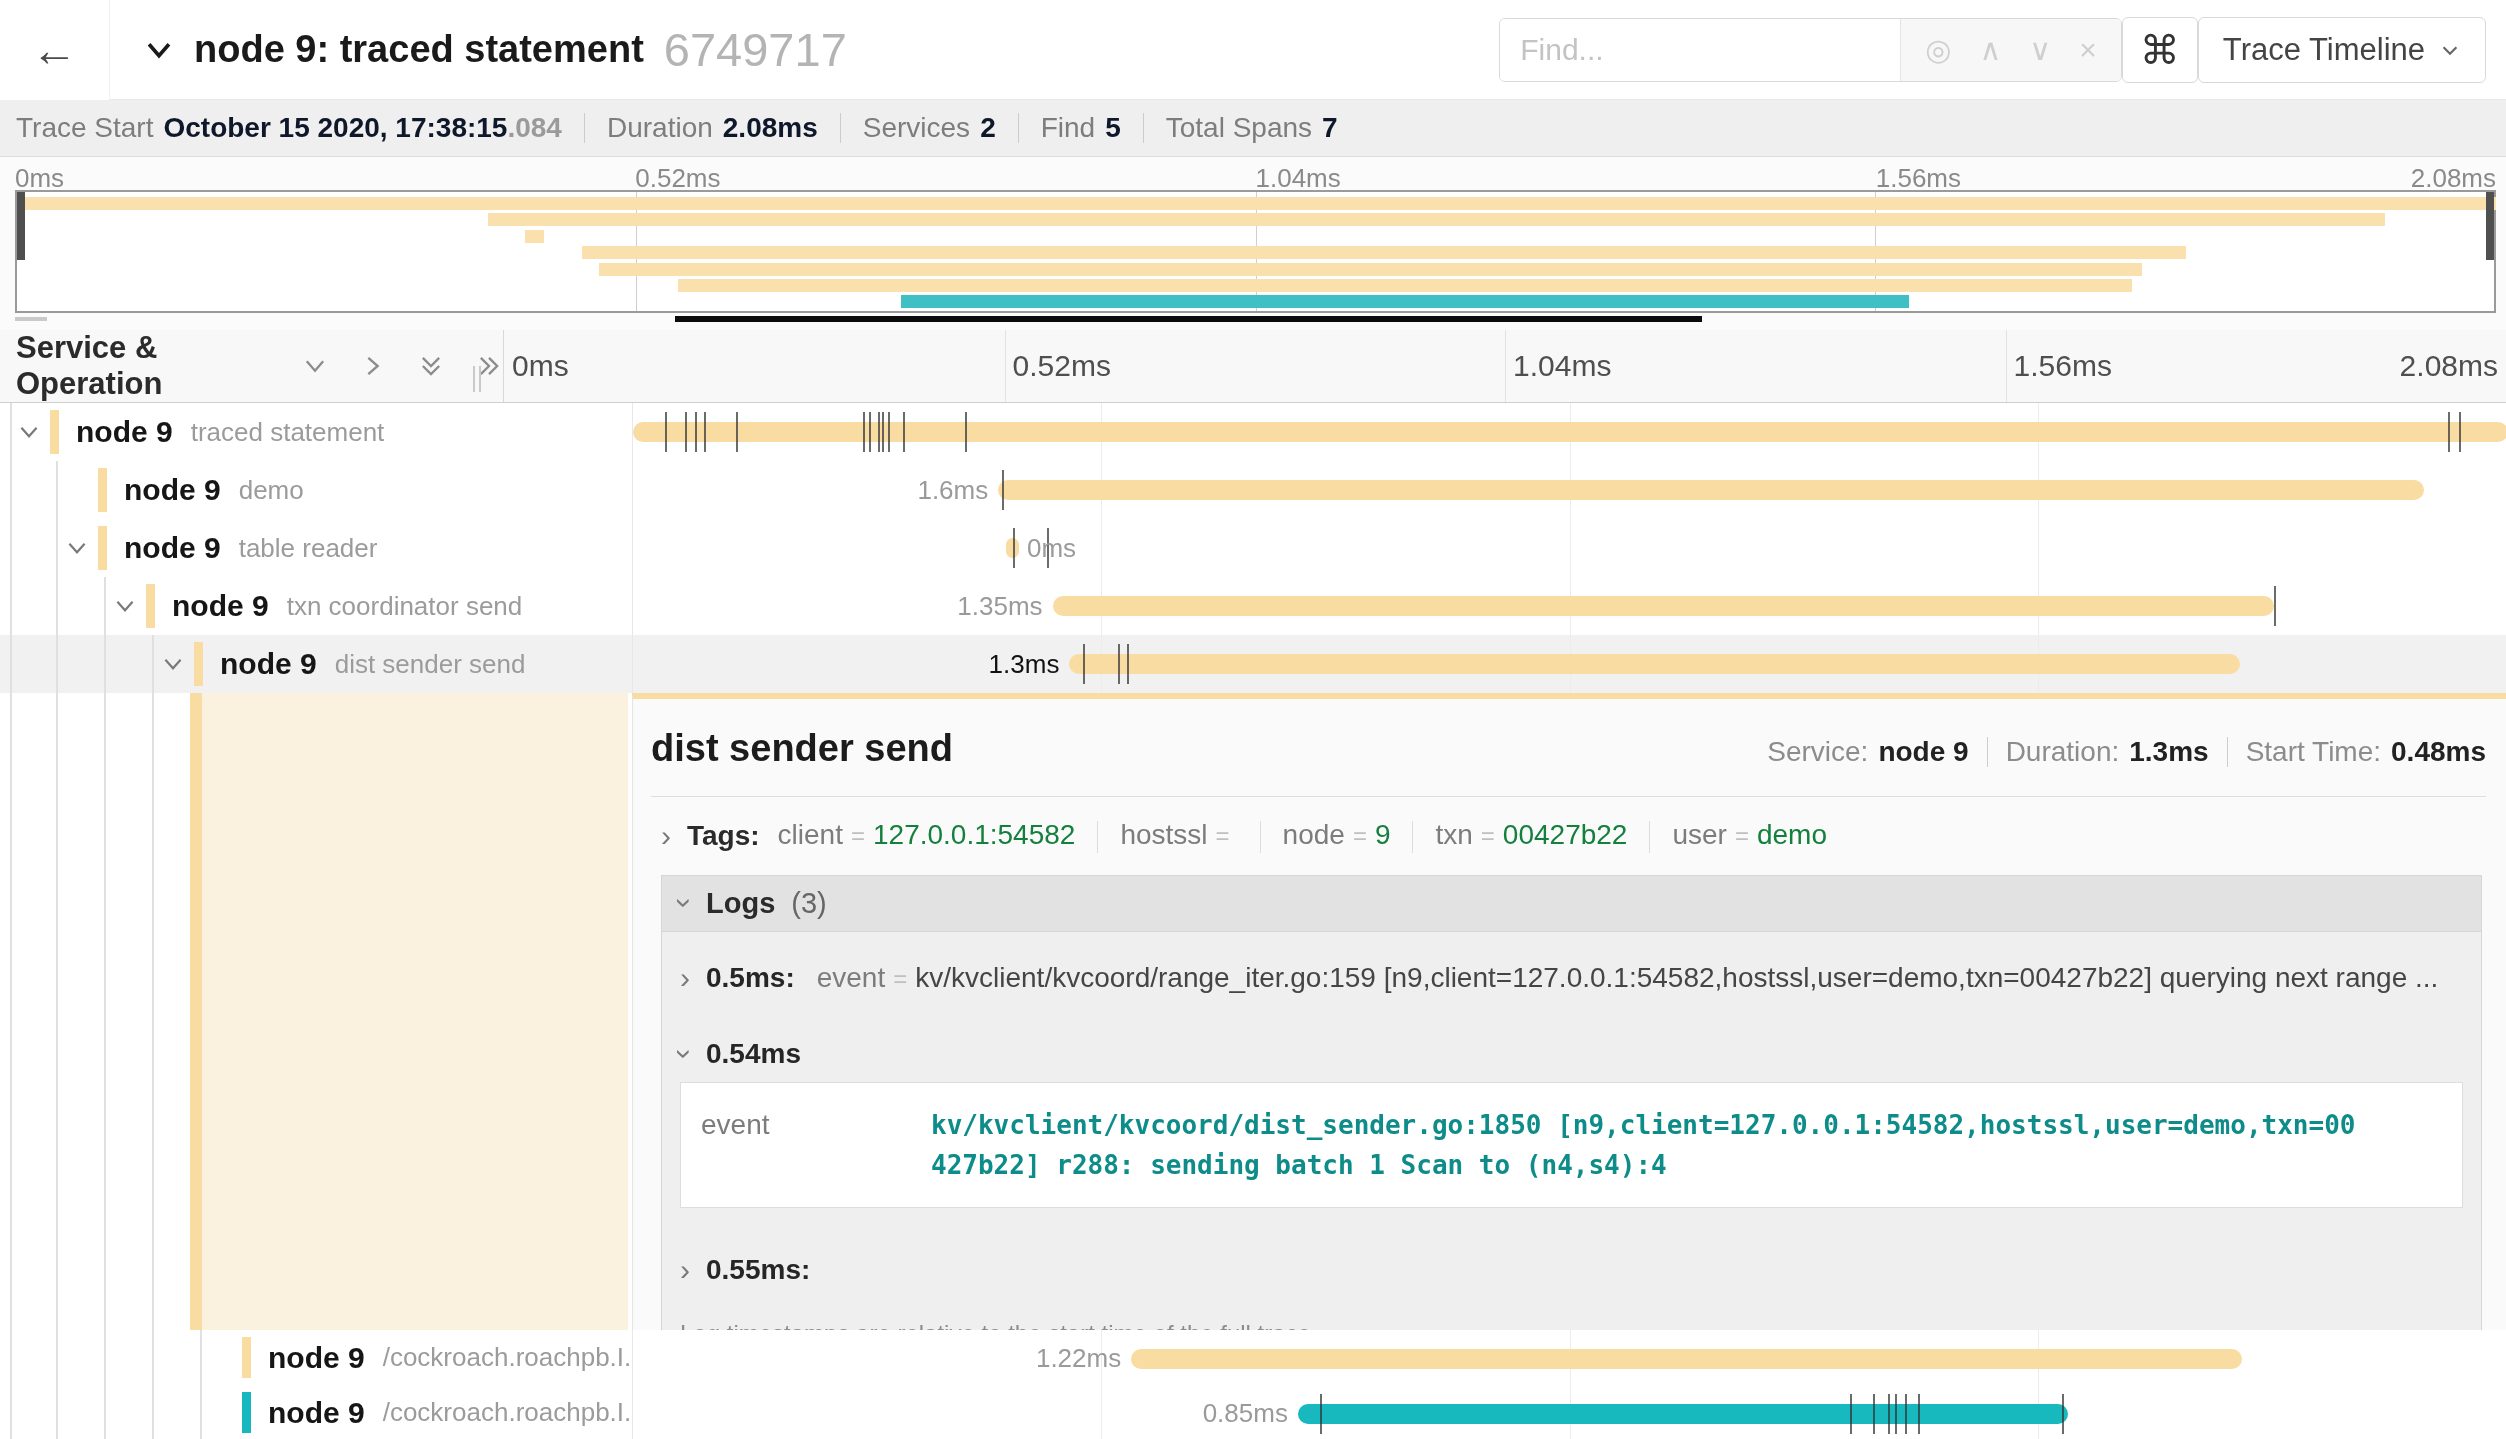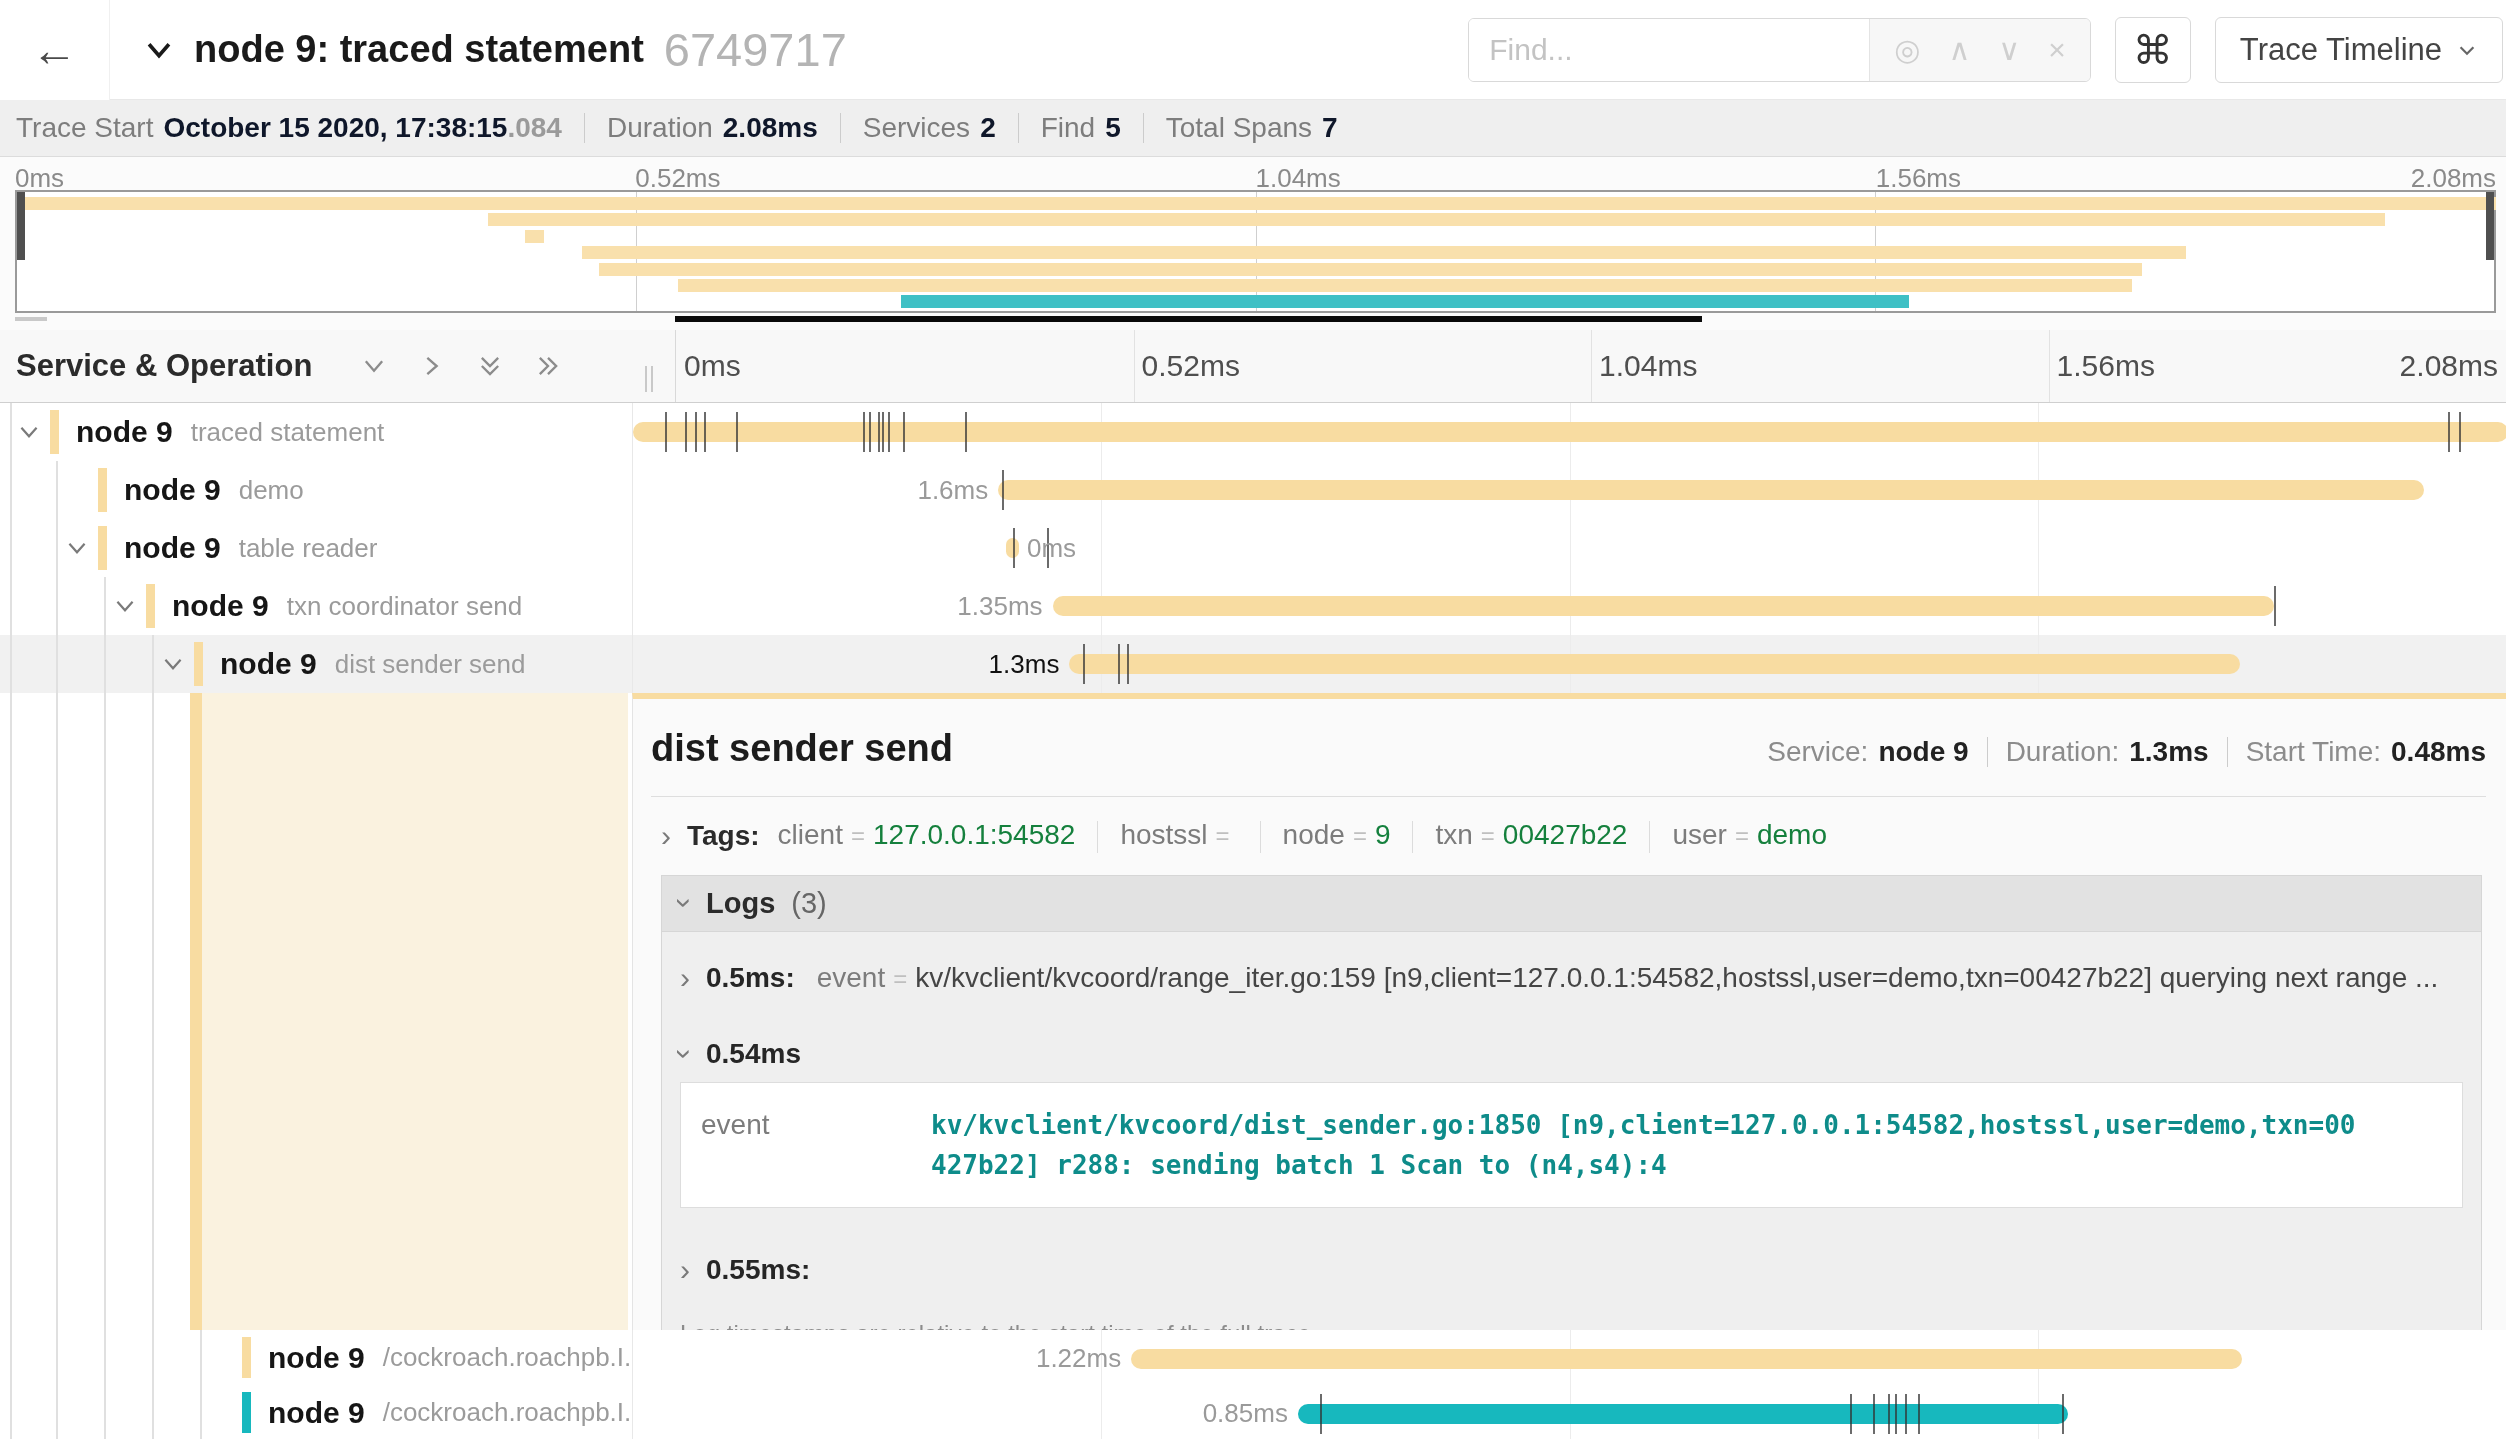--- a/index.html
+++ b/index.html
@@ -6,21 +6,21 @@
   body { background:#fff; font-family:"Liberation Sans", sans-serif; }
   #app { position:relative; width:2506px; height:1439px; overflow:hidden; background:#fff; color:#333; }
 
   
   .topbar { position:absolute; top:0; left:0; right:0; height:100px; background:#fff; border-bottom:1px solid #e8e8e8; display:flex; align-items:center; }
   .back-btn { width:110px; height:100px; background:#fff; border:none; border-right:1px solid #f0f0f0; font-size:46px; color:#4a4a4a; cursor:pointer; }
   .title-wrap { display:flex; align-items:center; margin-left:32px; gap:18px; flex:1; min-width:0; }
   .title-chevron { display:flex; color:#1a1a1a; cursor:pointer; }
   h1.trace-title { font-size:38px; font-weight:700; color:#1a1a1a; white-space:nowrap; }
   .trace-id { font-size:47px; font-weight:500; color:#b4b4b4; margin-left:2px; }
-  .header-right { display:flex; align-items:center; gap:24px; padding-right:3px; }
+  .header-right { display:flex; align-items:center; padding-right:20px; }
   .find-group { display:flex; height:64px; border:1px solid #d9d9d9; border-radius:6px; overflow:hidden; background:#fff; }
   .find-input { width:400px; border:none; outline:none; padding:0 20px; font-size:30px; color:#444; font-family:"Liberation Sans", sans-serif; }
   .find-input::placeholder { color:#c3c3c3; }
   .find-suffix { display:flex; align-items:center; gap:28px; padding:0 24px; background:#f7f7f7; border-left:1px solid #e4e4e4; }
   .find-suffix .ficon { font-size:30px; color:#cfcfcf; line-height:1; cursor:pointer; }
   .kbd-btn { height:66px; min-width:76px; border:1px solid #d9d9d9; border-radius:6px; background:#fff; font-size:40px; color:#333; cursor:pointer; }
   .view-btn { height:66px; display:flex; align-items:center; gap:14px; padding:0 24px; border:1px solid #d9d9d9; border-radius:6px; background:#fff; font-size:31px; color:#444; cursor:pointer; font-family:"Liberation Sans", sans-serif; }
   .view-btn svg { color:#666; }
 
   
@@ -37,21 +37,21 @@
   .mm-canvas { position:absolute; top:33px; left:15px; right:10px; height:123px; background:#fff; border:2px solid #9a9a9a; }
   .mm-grid { position:absolute; top:0; bottom:0; width:1px; background:#cfcfcf; }
   .mm-handle { position:absolute; top:0; width:8px; height:68px; background:#4f4f4f; cursor:col-resize; }
   .mm-bar { position:absolute; height:13px; }
   .mm-scrollrow { position:absolute; top:158px; left:15px; right:10px; height:8px; }
   .mm-thumb { position:absolute; top:1px; height:6px; background:#0b0b0b; cursor:grab; }
   .mm-stub { position:absolute; top:2px; height:4px; background:#c9c9c9; }
 
   
   .grid-header { position:absolute; top:330px; left:0; right:0; height:73px; background:#f8f8f8; border-bottom:1px solid #cfcfcf; display:flex; }
-  .gh-left { width:676px; position:relative; display:flex; align-items:center; padding-left:16px; border-right:1px solid #d9d9d9; }
+  .gh-left { width:504px; position:relative; display:flex; align-items:center; padding-left:16px; border-right:1px solid #d9d9d9; }
   .gh-title { font-size:31px; font-weight:700; color:#2b2b2b; }
   .gh-icons { display:flex; align-items:center; gap:30px; margin-left:48px; color:#8c8c8c; }
   .gh-icons .ghi { display:flex; cursor:pointer; }
   .gh-grip { position:absolute; right:22px; bottom:10px; width:8px; height:26px; border-left:2px solid #c9c9c9; border-right:2px solid #c9c9c9; cursor:col-resize; }
   .gh-right { flex:1; position:relative; font-size:30px; color:#4f4f4f; }
   .gh-right .gh-tick { position:absolute; top:50%; transform:translateY(-50%); white-space:nowrap; }
   .gh-right .gh-sep { position:absolute; top:0; bottom:0; width:1px; background:#e2e2e2; }
 
   
   .rows { position:absolute; top:403px; left:0; right:0; bottom:0; background:#fff; }

